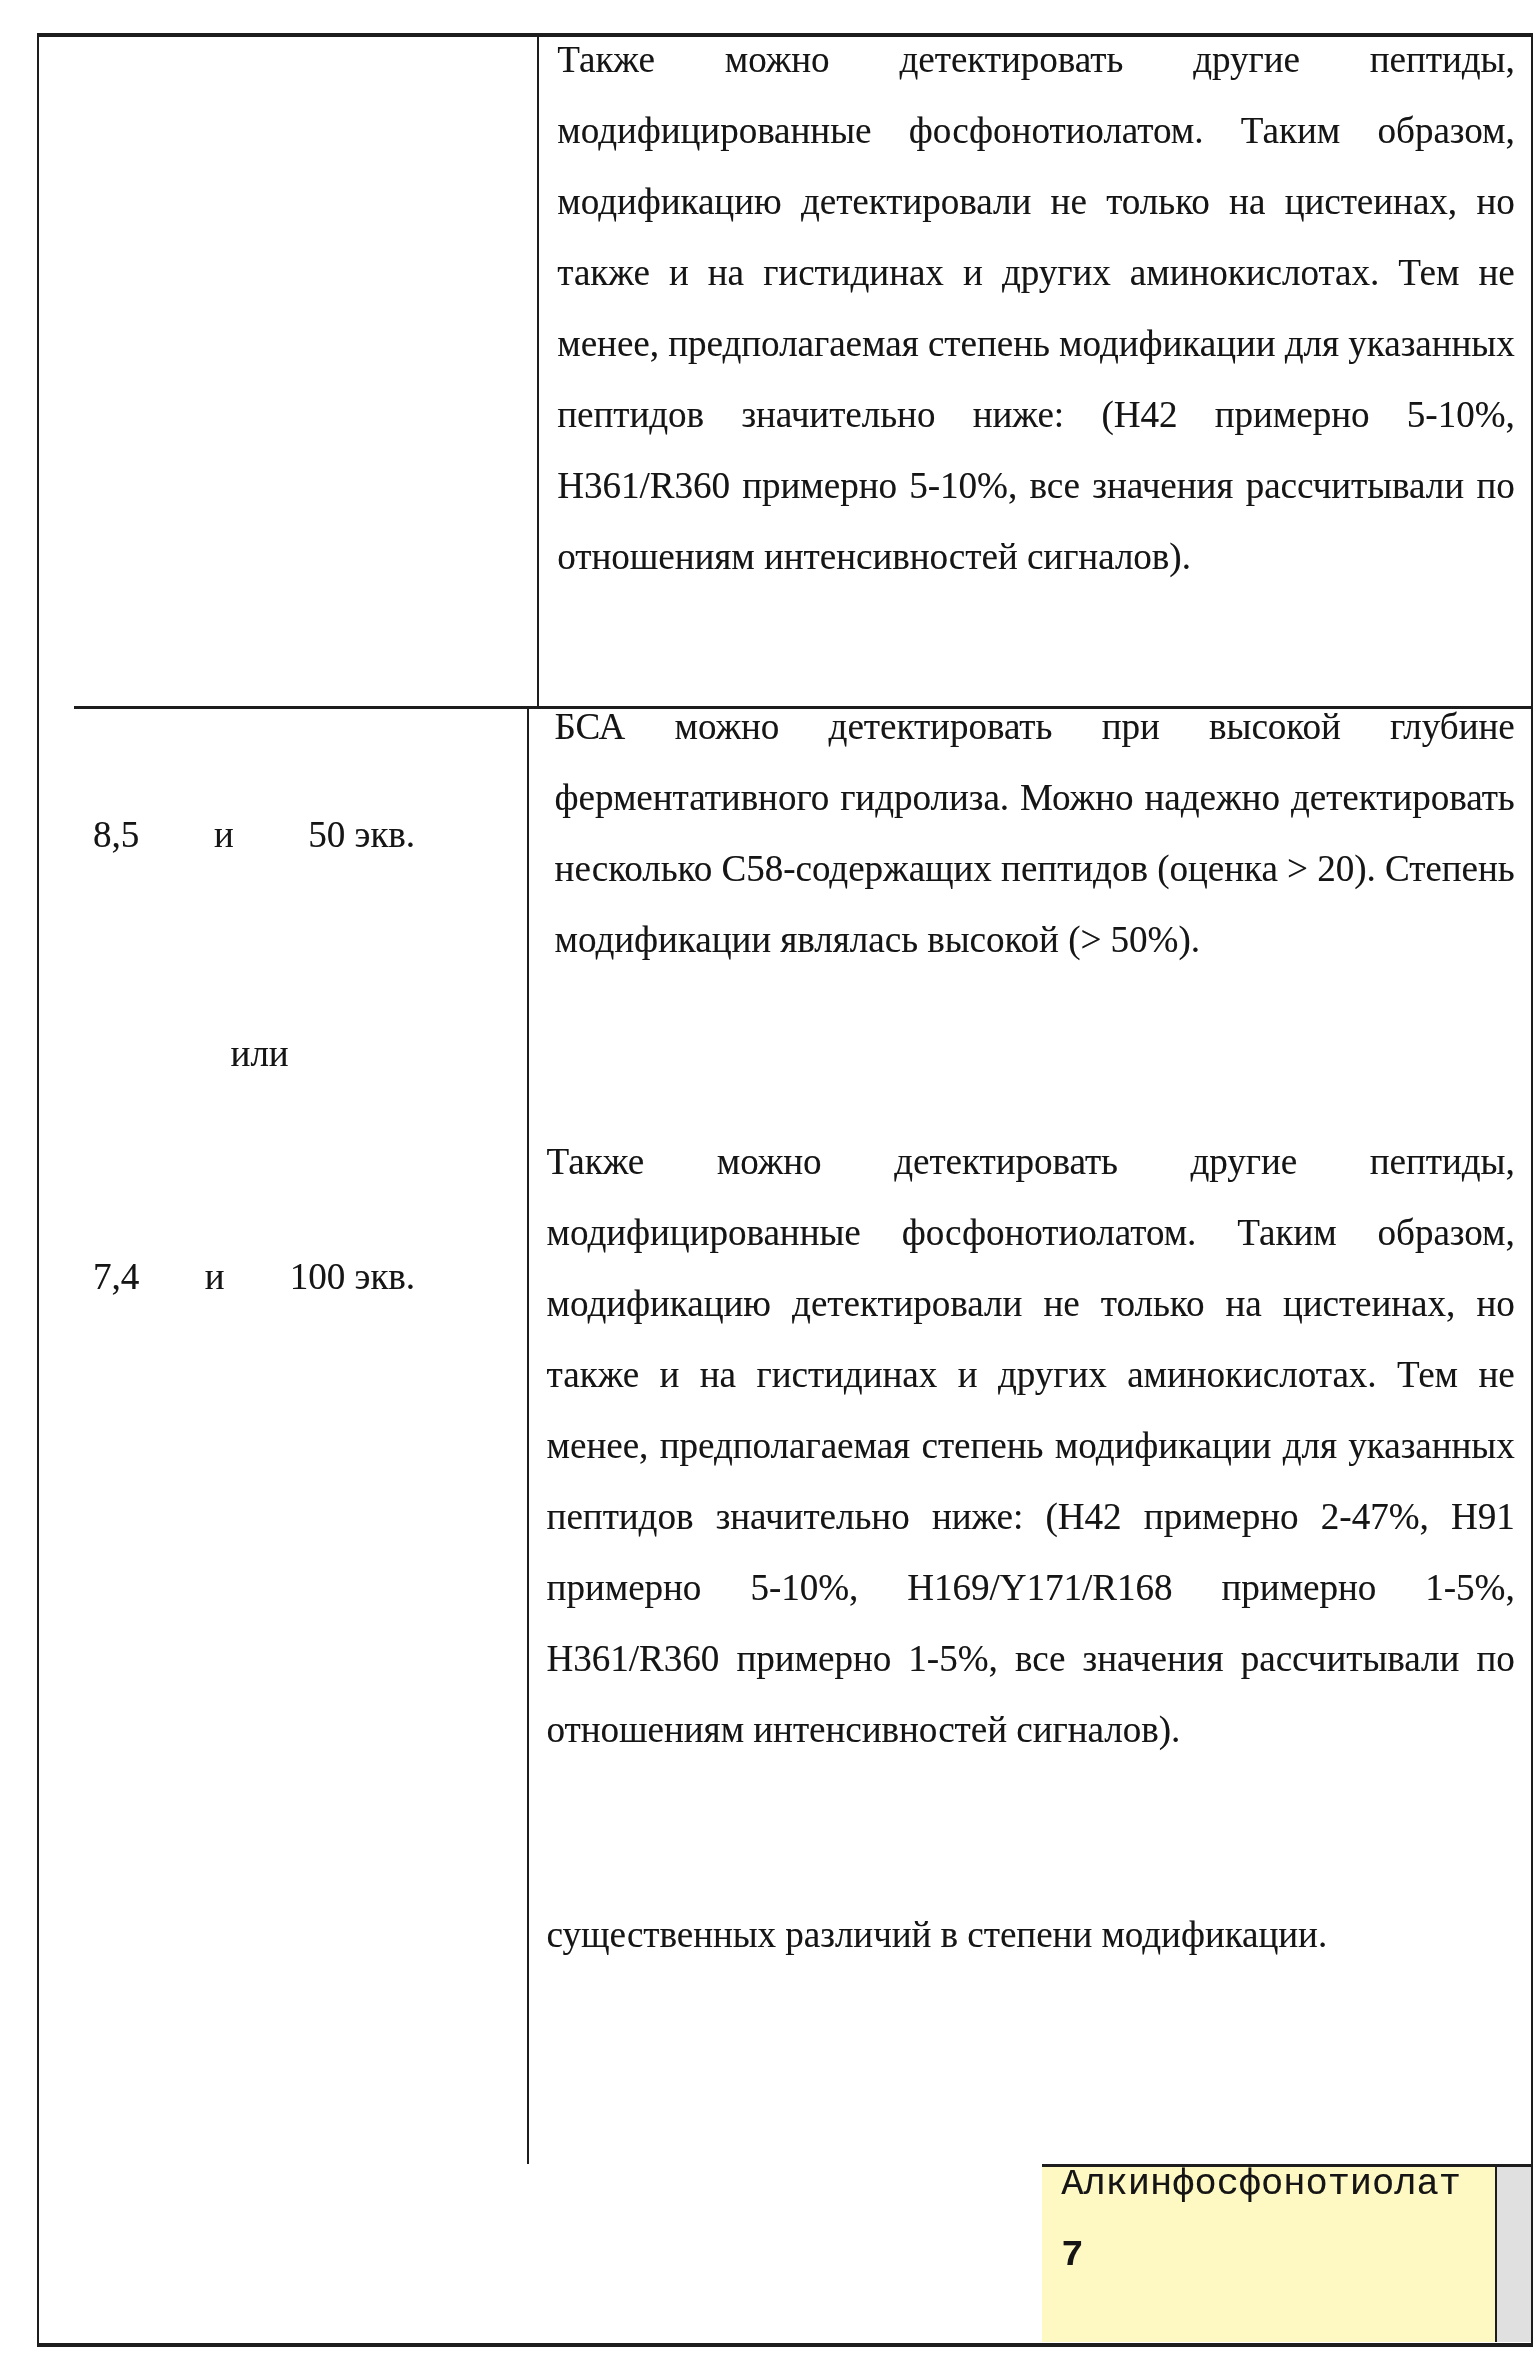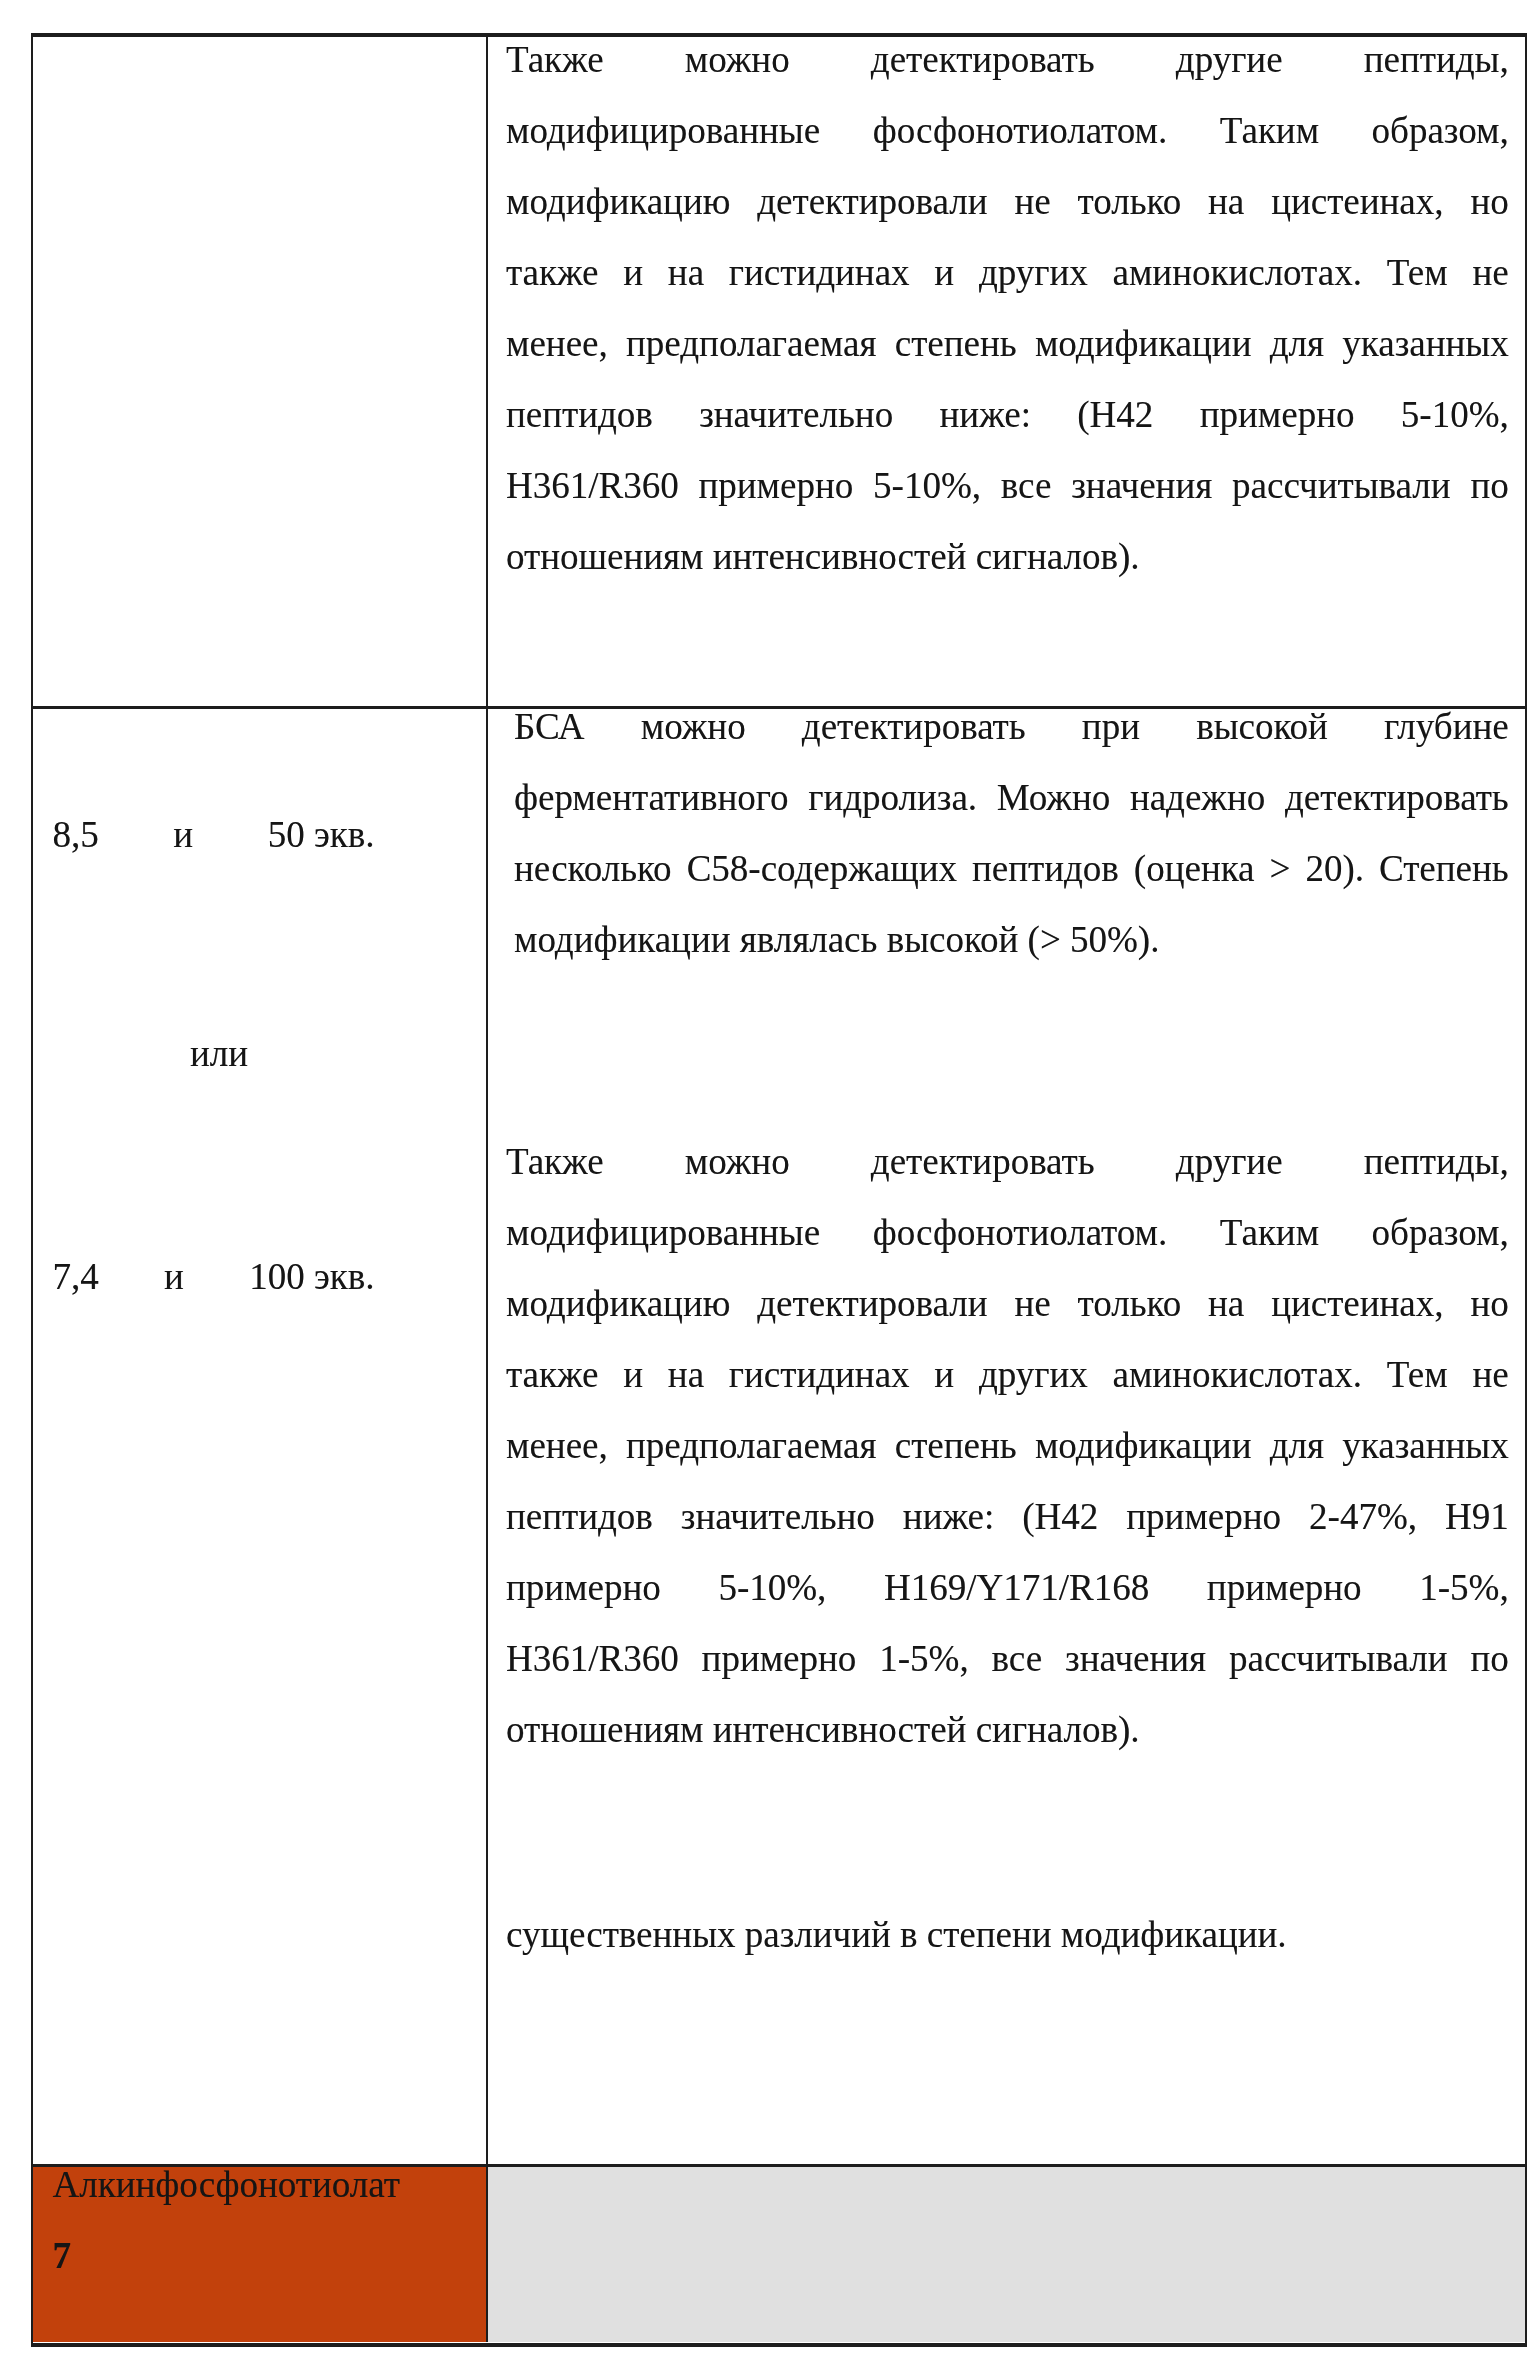--- a/index.html
+++ b/index.html
@@ -9,30 +9,31 @@
   }
   body {
     width: 1538px;
     height: 2377px;
     position: relative;
     font-family: "Liberation Serif", "DejaVu Serif", serif;
     color: #151515;
   }
   .doc-table {
     position: absolute;
-    left: 31px;
+    left: 37px;
     top: 33px;
     width: 1492px;
     height: 2306px;
     border: 2.4px solid #1d1d1d;
     border-top-width: 4.1px;
     border-bottom-width: 4.1px;
     display: flex;
     flex-direction: column;
     text-shadow: 0.2px 0.2px 0.6px rgba(0,0,0,0.35);
+    align-items: flex-end;
   }
   .row { display: flex; flex: 0 0 auto; }
   .row-1 { height: 669px; }
   .row-2 { height: 1455px; border-top: 3.3px solid #1d1d1d; }
   .row-3 { height: 175px; border-top: 3.3px solid #1d1d1d; }
   .cell { box-sizing: border-box; }
   .cell.left {
     width: 455px;
     flex: 0 0 auto;
     border-right: 2.4px solid #1d1d1d;
@@ -138,21 +139,21 @@
           <div class="tl">H361/R360 примерно 1-5%, все значения рассчитывали по</div>
           <div class="tl last">отношениям интенсивностей сигналов).</div>
         </div>
       <div class="jpara p3">
           <div class="tl last">существенных различий в степени модификации.</div>
         </div>
     </div>
   </div>
 
   <div class="row row-3">
-    <div class="cell left" style="background-color: #c2410c;">
+    <div class="cell left" style="background-color: #fef9c3; font-family: Liberation Mono, monospace;">
       <div class="yl yl-1">Алкинфосфонотиолат</div>
       <div class="yl yl-2">7</div>
     </div>
     <div class="cell right" style="background-color: rgb(224, 224, 224);"></div>
   </div>
 
 </div>
 
 
 </body></html>

